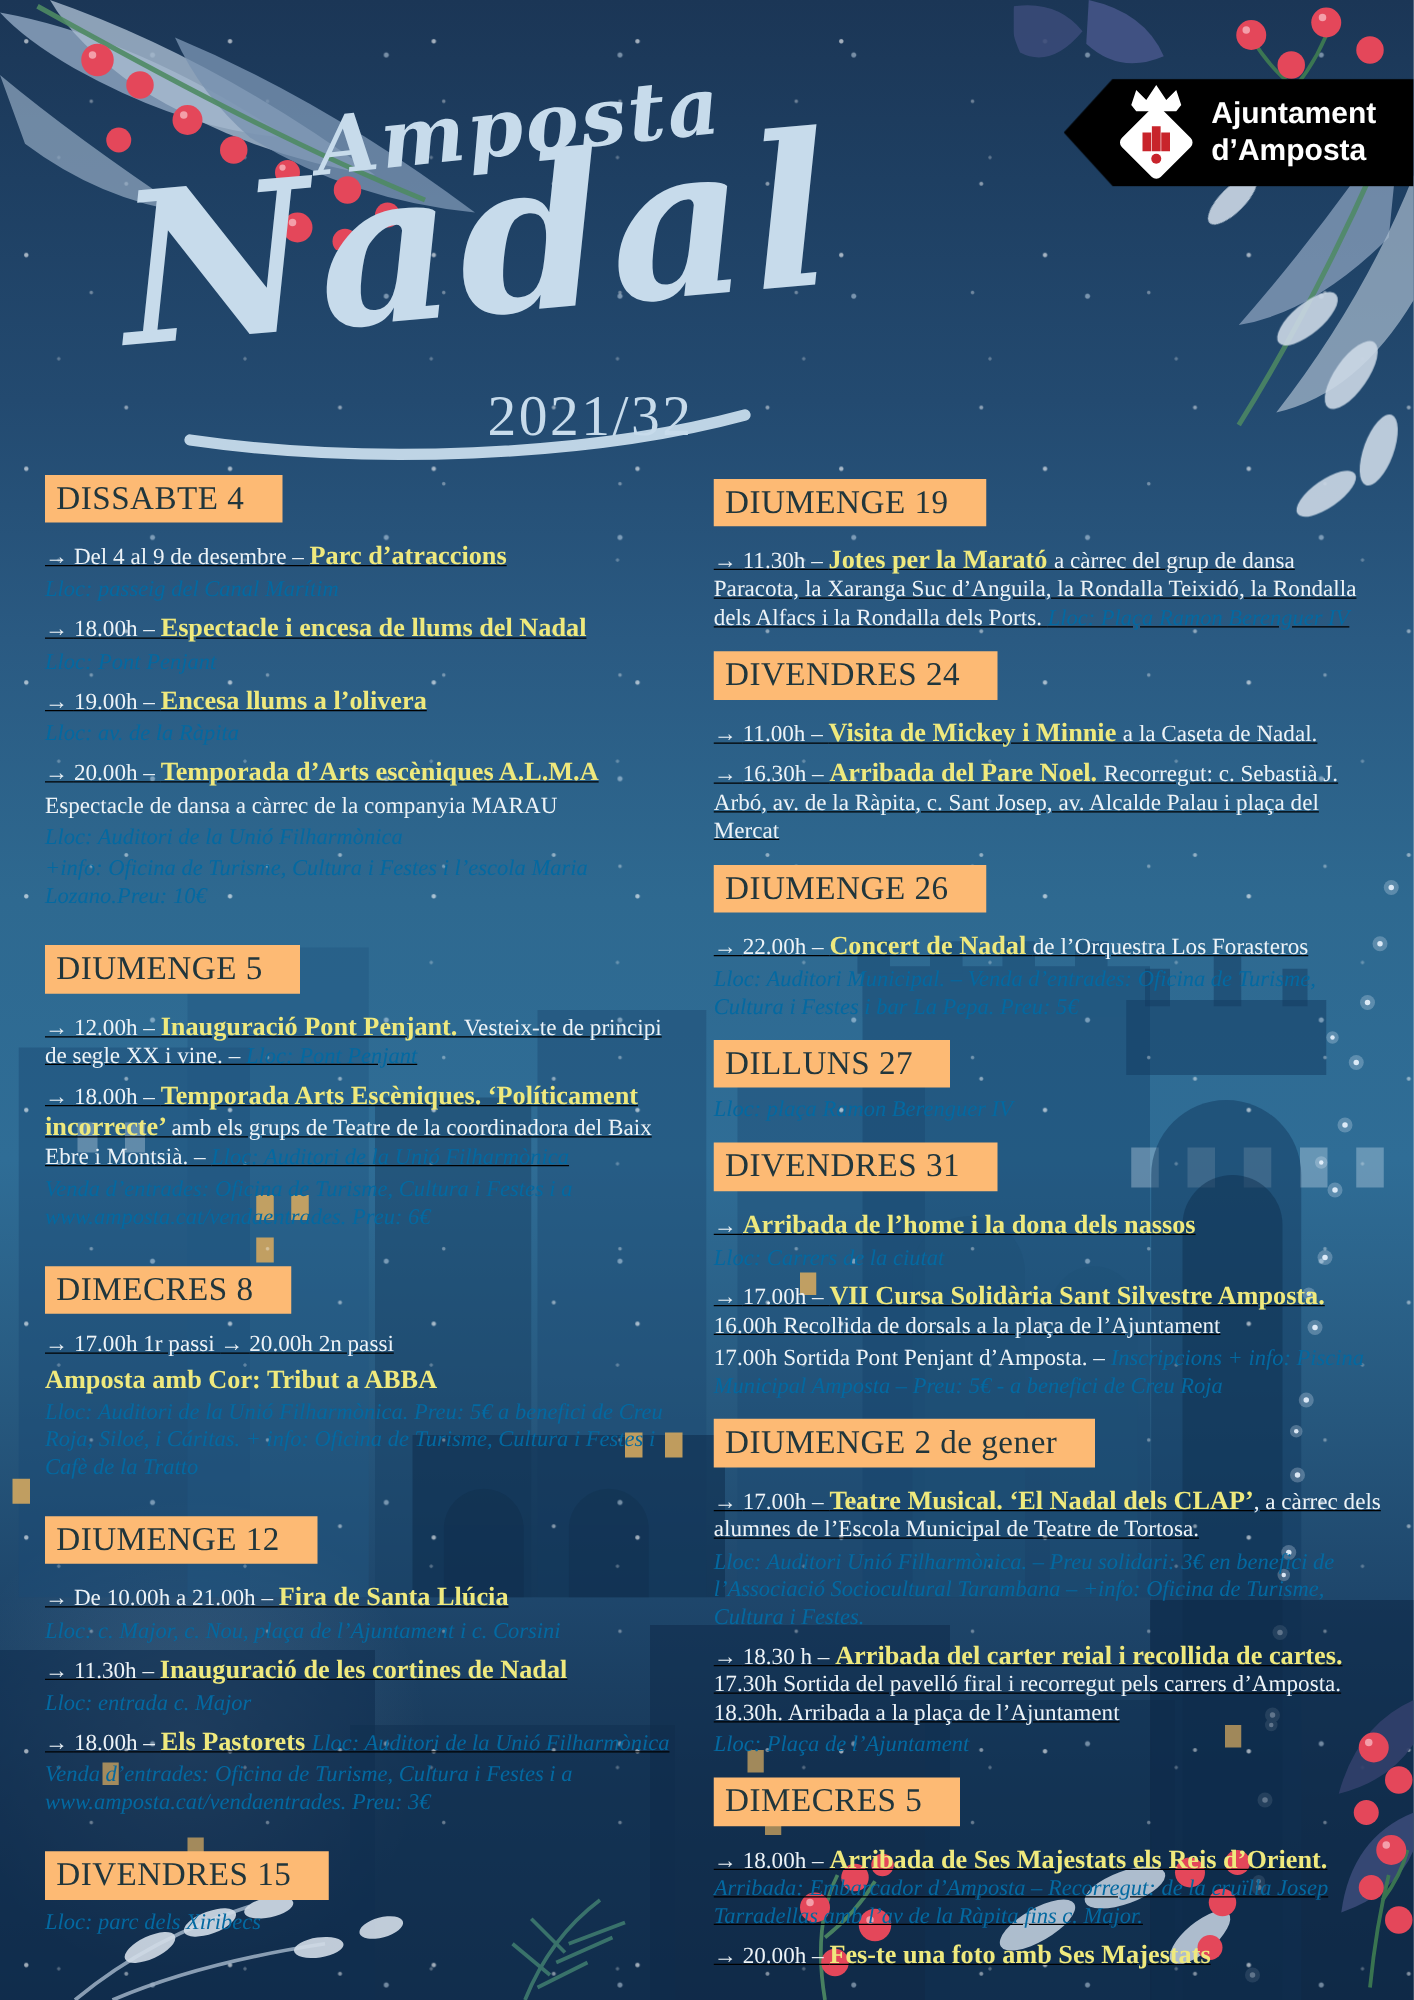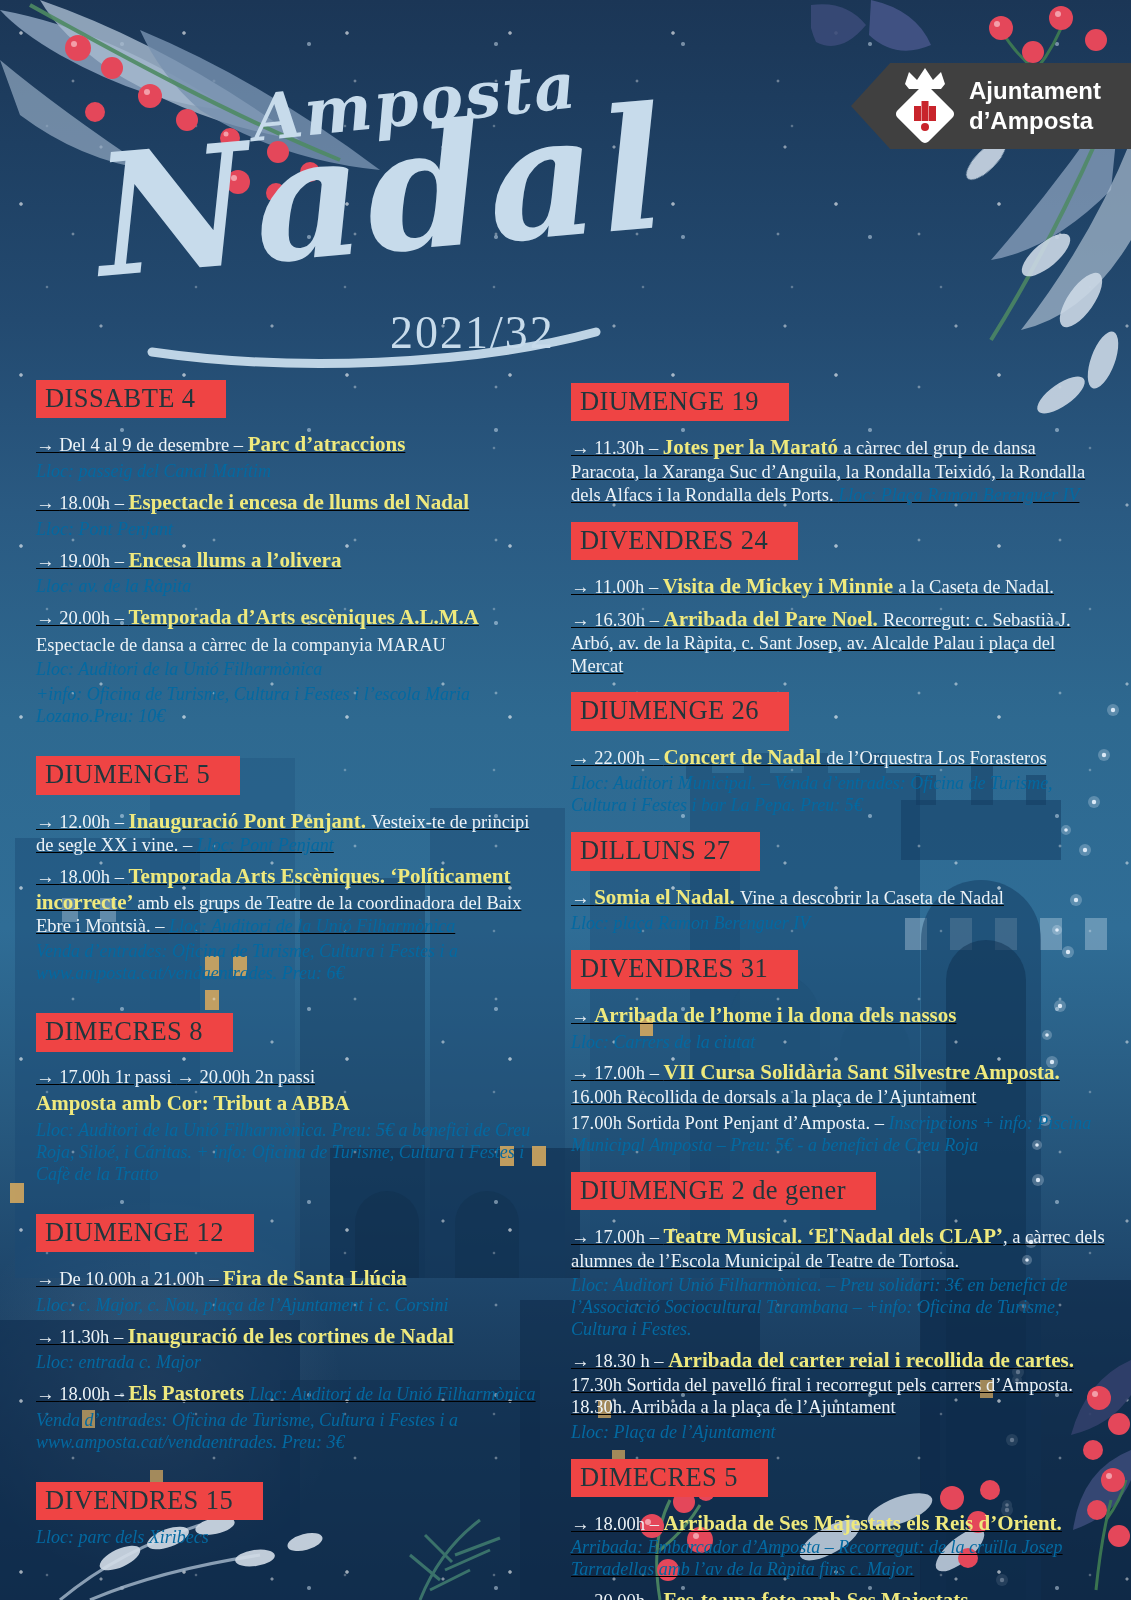--- a/index.html
+++ b/index.html
@@ -31,32 +31,32 @@
     font:italic 700 64px "DejaVu Serif", serif;color:#c7dbeb;
     transform:rotate(-6deg);letter-spacing:2px;}
   .title-word2{position:absolute;left:96px;top:108px;z-index:5;
     font:italic 700 168px "DejaVu Serif", serif;color:#c7dbeb;
     transform:rotate(-5deg);letter-spacing:4px;line-height:1;}
   .title-year{position:absolute;left:390px;top:306px;z-index:5;
     font:400 46px "Liberation Serif", serif;color:#c7dbeb;letter-spacing:2px;}
 
   
   .logo{position:absolute;left:851px;top:63px;width:280px;height:86px;z-index:6;
-    background:#404040;clip-path:polygon(0 50%,14% 0,100% 0,100% 100%,14% 100%);}
+    background:#000000;clip-path:polygon(0 50%,14% 0,100% 0,100% 100%,14% 100%);}
   .logo-text{position:absolute;left:118px;top:13px;color:#fff;
     font-family:"Liberation Sans", sans-serif;font-weight:700;font-size:24px;line-height:1.25;}
   .crest{position:absolute;left:36px;top:5px;}
 
   
   .col{position:absolute;z-index:5;}
   #col-left{left:36px;top:380px;width:514px;}
   #col-right{left:571px;top:383px;width:534px;}
   .event-section{margin-bottom:28px;}
   #col-right .event-section{margin-bottom:15px;}
-  .sec-header{display:inline-block;background:#ef4444;color:#21363c;
+  .sec-header{display:inline-block;background:#fdba74;color:#21363c;
     font-size:26.5px;line-height:1.15;padding:3px 30px 5px 9px;margin:0 0 7px;letter-spacing:.4px;}
   .event-line{margin:0 0 3px;line-height:1.22;}
   .event-line.lead{margin-top:7px;text-decoration:underline;}
   .seg-arrow,.seg-plain{color:#edf3f7;font-size:18.5px;}
   .seg-bold{color:#efe97d;font-weight:700;font-size:21px;}
   .seg-italic{color:#0369a1;font-style:italic;font-size:18px;}
 </style>
 </head>
 <body>
 
@@ -338,17 +338,17 @@
     <section class="event-section"><div class="sec-header">DISSABTE 4</div><p class="event-line lead"><span class="seg-arrow">→ </span><span class="seg-plain">Del 4 al 9 de desembre – </span><span class="seg-bold">Parc d’atraccions</span></p><p class="event-line"><span class="seg-italic">Lloc: passeig del Canal Marítim</span></p><p class="event-line lead"><span class="seg-arrow">→ </span><span class="seg-plain">18.00h – </span><span class="seg-bold">Espectacle i encesa de llums del Nadal</span></p><p class="event-line"><span class="seg-italic">Lloc: Pont Penjant</span></p><p class="event-line lead"><span class="seg-arrow">→ </span><span class="seg-plain">19.00h – </span><span class="seg-bold">Encesa llums a l’olivera</span></p><p class="event-line"><span class="seg-italic">Lloc: av. de la Ràpita</span></p><p class="event-line lead"><span class="seg-arrow">→ </span><span class="seg-plain">20.00h – </span><span class="seg-bold">Temporada d’Arts escèniques A.L.M.A</span></p><p class="event-line"><span class="seg-plain">Espectacle de dansa a càrrec de la companyia MARAU</span></p><p class="event-line"><span class="seg-italic">Lloc: Auditori de la Unió Filharmònica</span></p><p class="event-line"><span class="seg-italic">+info: Oficina de Turisme, Cultura i Festes i l’escola Maria Lozano.Preu: 10€</span></p></section>
     <section class="event-section"><div class="sec-header">DIUMENGE 5</div><p class="event-line lead"><span class="seg-arrow">→ </span><span class="seg-plain">12.00h – </span><span class="seg-bold">Inauguració Pont Penjant. </span><span class="seg-plain">Vesteix-te de principi de segle XX i vine. – </span><span class="seg-italic">Lloc: Pont Penjant</span></p><p class="event-line lead"><span class="seg-arrow">→ </span><span class="seg-plain">18.00h – </span><span class="seg-bold">Temporada Arts Escèniques. ‘Políticament incorrecte’ </span><span class="seg-plain">amb els grups de Teatre de la coordinadora del Baix Ebre i Montsià. – </span><span class="seg-italic">Lloc: Auditori de la Unió Filharmònica</span></p><p class="event-line"><span class="seg-italic">Venda d’entrades: Oficina de Turisme, Cultura i Festes i a www.amposta.cat/vendaentrades. Preu: 6€</span></p></section>
     <section class="event-section"><div class="sec-header">DIMECRES 8</div><p class="event-line lead"><span class="seg-arrow">→ </span><span class="seg-plain">17.00h 1r passi </span><span class="seg-arrow">→ </span><span class="seg-plain">20.00h 2n passi</span></p><p class="event-line"><span class="seg-bold">Amposta amb Cor: Tribut a ABBA</span></p><p class="event-line"><span class="seg-italic">Lloc: Auditori de la Unió Filharmònica. Preu: 5€ a benefici de Creu Roja, Siloé, i Cáritas. + info: Oficina de Turisme, Cultura i Festes i Cafè de la Tratto</span></p></section>
     <section class="event-section"><div class="sec-header">DIUMENGE 12</div><p class="event-line lead"><span class="seg-arrow">→ </span><span class="seg-plain">De 10.00h a 21.00h – </span><span class="seg-bold">Fira de Santa Llúcia</span></p><p class="event-line"><span class="seg-italic">Lloc: c. Major, c. Nou, plaça de l’Ajuntament i c. Corsini</span></p><p class="event-line lead"><span class="seg-arrow">→ </span><span class="seg-plain">11.30h – </span><span class="seg-bold">Inauguració de les cortines de Nadal</span></p><p class="event-line"><span class="seg-italic">Lloc: entrada c. Major</span></p><p class="event-line lead"><span class="seg-arrow">→ </span><span class="seg-plain">18.00h – </span><span class="seg-bold">Els Pastorets </span><span class="seg-italic">Lloc: Auditori de la Unió Filharmònica</span></p><p class="event-line"><span class="seg-italic">Venda d’entrades: Oficina de Turisme, Cultura i Festes i a www.amposta.cat/vendaentrades. Preu: 3€</span></p></section>
     <section class="event-section"><div class="sec-header">DIVENDRES 15</div><p class="event-line"><span class="seg-italic">Lloc: parc dels Xiribecs</span></p></section>
   </div>
 <div id="col-right" class="col">
     <section class="event-section"><div class="sec-header">DIUMENGE 19</div><p class="event-line lead"><span class="seg-arrow">→ </span><span class="seg-plain">11.30h – </span><span class="seg-bold">Jotes per la Marató </span><span class="seg-plain">a càrrec del grup de dansa Paracota, la Xaranga Suc d’Anguila, la Rondalla Teixidó, la Rondalla dels Alfacs i la Rondalla dels Ports. </span><span class="seg-italic">Lloc: Plaça Ramon Berenguer IV</span></p></section>
     <section class="event-section"><div class="sec-header">DIVENDRES 24</div><p class="event-line lead"><span class="seg-arrow">→ </span><span class="seg-plain">11.00h – </span><span class="seg-bold">Visita de Mickey i Minnie </span><span class="seg-plain">a la Caseta de Nadal.</span></p><p class="event-line lead"><span class="seg-arrow">→ </span><span class="seg-plain">16.30h – </span><span class="seg-bold">Arribada del Pare Noel. </span><span class="seg-plain">Recorregut: c. Sebastià J. Arbó, av. de la Ràpita, c. Sant Josep, av. Alcalde Palau i plaça del Mercat</span></p></section>
     <section class="event-section"><div class="sec-header">DIUMENGE 26</div><p class="event-line lead"><span class="seg-arrow">→ </span><span class="seg-plain">22.00h – </span><span class="seg-bold">Concert de Nadal </span><span class="seg-plain">de l’Orquestra Los Forasteros</span></p><p class="event-line"><span class="seg-italic">Lloc: Auditori Municipal. – Venda d’entrades: Oficina de Turisme, Cultura i Festes i bar La Pepa. Preu: 5€</span></p></section>
-    <section class="event-section"><div class="sec-header">DILLUNS 27</div><p class="event-line lead"><span class="seg-arrow">→ </span><span class="seg-bold">Somia el Nadal. </span><span class="seg-plain">Vine a descobrir la Caseta de Nadal</span></p><p class="event-line"><span class="seg-italic">Lloc: plaça Ramon Berenguer IV</span></p></section>
+    <section class="event-section"><div class="sec-header">DILLUNS 27</div><p class="event-line"><span class="seg-italic">Lloc: plaça Ramon Berenguer IV</span></p></section>
     <section class="event-section"><div class="sec-header">DIVENDRES 31</div><p class="event-line lead"><span class="seg-arrow">→ </span><span class="seg-bold">Arribada de l’home i la dona dels nassos</span></p><p class="event-line"><span class="seg-italic">Lloc: Carrers de la ciutat</span></p><p class="event-line lead"><span class="seg-arrow">→ </span><span class="seg-plain">17.00h – </span><span class="seg-bold">VII Cursa Solidària Sant Silvestre Amposta. </span><span class="seg-plain">16.00h Recollida de dorsals a la plaça de l’Ajuntament</span></p><p class="event-line"><span class="seg-plain">17.00h Sortida Pont Penjant d’Amposta. – </span><span class="seg-italic">Inscripcions + info: Piscina Municipal Amposta – Preu: 5€ - a benefici de Creu Roja</span></p></section>
     <section class="event-section"><div class="sec-header">DIUMENGE 2 de gener</div><p class="event-line lead"><span class="seg-arrow">→ </span><span class="seg-plain">17.00h – </span><span class="seg-bold">Teatre Musical. ‘El Nadal dels CLAP’</span><span class="seg-plain">, a càrrec dels alumnes de l’Escola Municipal de Teatre de Tortosa.</span></p><p class="event-line"><span class="seg-italic">Lloc: Auditori Unió Filharmònica. – Preu solidari: 3€ en benefici de l’Associació Sociocultural Tarambana – +info: Oficina de Turisme, Cultura i Festes.</span></p><p class="event-line lead"><span class="seg-arrow">→ </span><span class="seg-plain">18.30 h – </span><span class="seg-bold">Arribada del carter reial i recollida de cartes. </span><span class="seg-plain">17.30h Sortida del pavelló firal i recorregut pels carrers d’Amposta. 18.30h. Arribada a la plaça de l’Ajuntament</span></p><p class="event-line"><span class="seg-italic">Lloc: Plaça de l’Ajuntament</span></p></section>
     <section class="event-section"><div class="sec-header">DIMECRES 5</div><p class="event-line lead"><span class="seg-arrow">→ </span><span class="seg-plain">18.00h – </span><span class="seg-bold">Arribada de Ses Majestats els Reis d’Orient. </span><span class="seg-italic">Arribada: Embarcador d’Amposta – Recorregut: de la cruïlla Josep Tarradellas amb l’av de la Ràpita fins c. Major.</span></p><p class="event-line lead"><span class="seg-arrow">→ </span><span class="seg-plain">20.00h – </span><span class="seg-bold">Fes-te una foto amb Ses Majestats</span></p></section>
   </div>
 
 </body></html>

